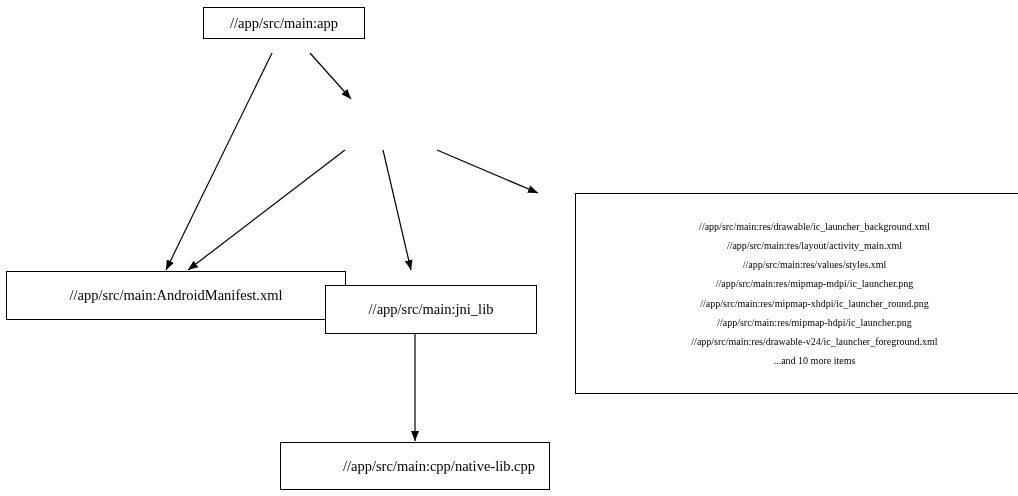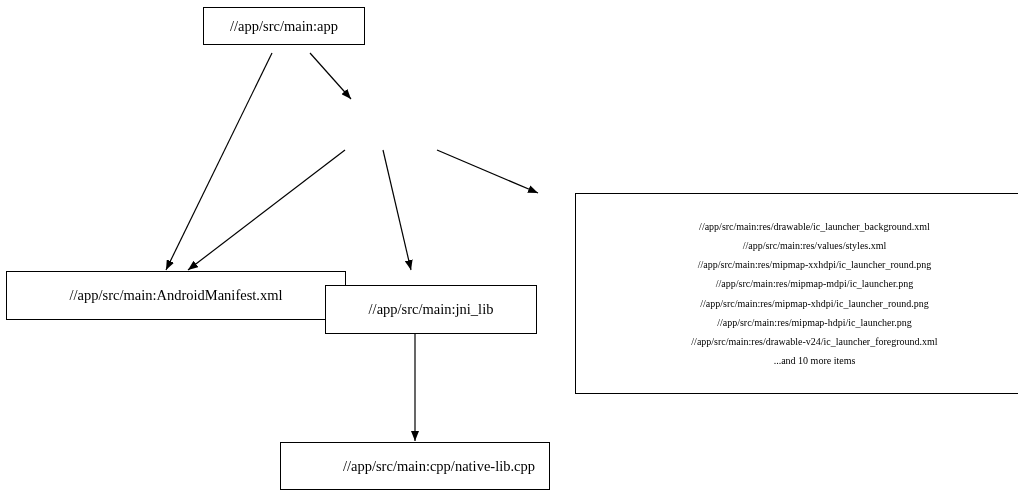--- a/index.html
+++ b/index.html
@@ -37,21 +37,21 @@
     white-space: nowrap;
   }
   .node.multiline {
     flex-direction: column;
     justify-content: center;
     line-height: 19.2px;
     font-size: 10px;
     margin-left: 44px;
   }
   
-  #n-app      { left: 203px; top:   7px; width: 162px; height: 38px; }
+  #n-app      { left: 203px; top:   7px; width: 162px; height: 32px; }
   #n-lib      { left: 302px; top: 100px; width: 151px; height: 50px; }
   #n-manifest { left:   6px; top: 271px; width: 340px; height: 49px; }
   #n-jni      { left: 325px; top: 285px; width: 212px; height: 49px; }
   #n-res      { left: 531px; top: 193px; width: 479px; height: 201px; }
   #n-cpp      { left: 280px; top: 442px; width: 270px; height: 48px; padding-left: 48px; }
 </style>
 </head>
 <body>
 
 <div class="canvas">
@@ -78,22 +78,22 @@
   <div class="node" id="n-manifest">
     <span>//app/src/main:AndroidManifest.xml</span>
   </div>
 
   <div class="node" id="n-jni">
     <span>//app/src/main:jni_lib</span>
   </div>
 
   <div class="node multiline" id="n-res">
     <div>//app/src/main:res/drawable/ic_launcher_background.xml</div>
+    <div>//app/src/main:res/layout/activity_main.xml</div>
     <div>//app/src/main:res/values/styles.xml</div>
-    <div>//app/src/main:res/mipmap-xxhdpi/ic_launcher_round.png</div>
     <div>//app/src/main:res/mipmap-mdpi/ic_launcher.png</div>
     <div>//app/src/main:res/mipmap-xhdpi/ic_launcher_round.png</div>
     <div>//app/src/main:res/mipmap-hdpi/ic_launcher.png</div>
     <div>//app/src/main:res/drawable-v24/ic_launcher_foreground.xml</div>
     <div>...and 10 more items</div>
   </div>
 
   <div class="node" id="n-cpp">
     <span>//app/src/main:cpp/native-lib.cpp</span>
   </div>

